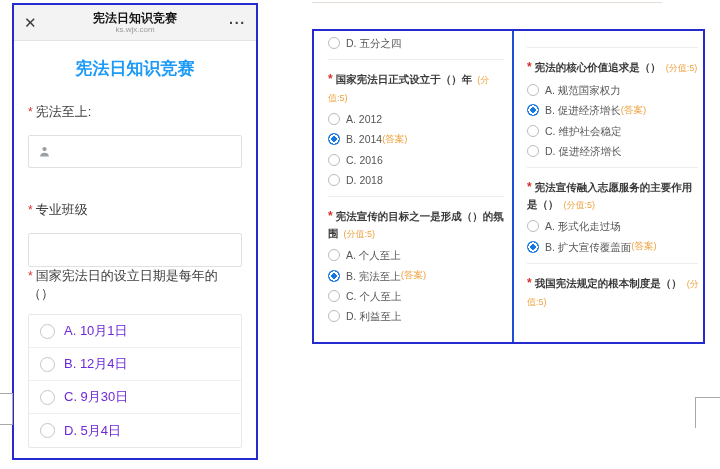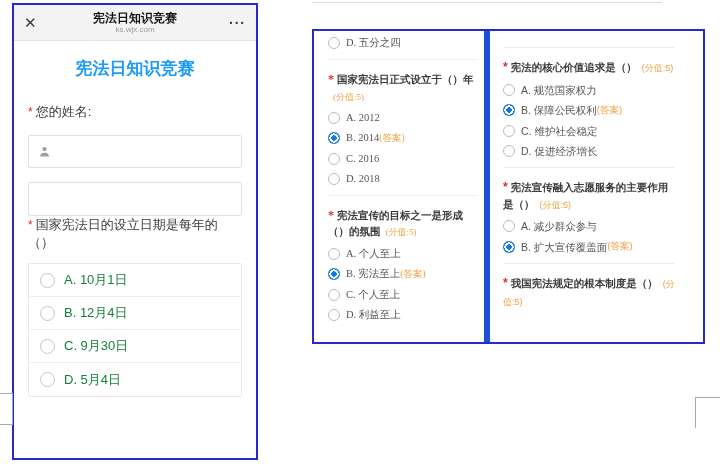--- a/index.html
+++ b/index.html
@@ -29,35 +29,35 @@
   .req { color:#d4322e; margin-right:3px; font-size:12px; }
   .input-box {
     margin-top:14px; height:33px; border:1px solid #e0e0e0; border-radius:2px;
     background:#fff; display:flex; align-items:center; padding:0 9px;
   }
   .input-box svg { display:block; }
   .q-label { font-size:13px; color:#3c3c3c; }
   .opts-card { margin-top:11px; border:1px solid #e8e8e8; border-radius:2px; background:#fff; }
   .opts-card .card-row {
     height:33px; display:flex; align-items:center; padding:0 11px;
-    border-bottom:1px solid #efefef; font-size:13px; color:#15803d;
+    border-bottom:1px solid #efefef; font-size:13px; color:#6d28d9;
   }
   .opts-card .card-row:last-child { border-bottom:none; }
   .radio-lg {
     width:15px; height:15px; border-radius:50%; border:1px solid #c6c6c6;
     background:#fff; margin-right:9px; flex:0 0 auto;
   }
 
   
   .desk-frame {
     position:absolute; left:312px; top:29px; width:393px; height:315px;
     background:#fff; border:2px solid #262bd0; overflow:hidden; display:flex;
   }
   .rp-col { position:relative; padding:6px 6px 0 14px; }
-  .rp-col-left  { width:176px; border-right:6px solid #1d4ed8;font-family:Liberation Serif, serif; }
+  .rp-col-left  { width:200px; border-right:2px solid #1d4ed8; }
   .rp-col-right { width:189px; padding-left:13px; padding-right:3px; }
 
   .q-divider { border-top:1px solid #ececec; margin:10px 2px 10px 0; }
   .q-title { font-size:10.5px; font-weight:bold; color:#3a3a3a; line-height:1.55; margin:1px 0 7px; }
   .q-score { font-size:9px; font-weight:normal; color:#efa23f; margin-left:5px;text-align:center; }
   .opt-row { display:flex; align-items:center; margin:0 0 8px; }
   .opt-text { font-size:10.5px; color:#555; line-height:12px; }
   .answer-tag { font-size:9.5px; color:#efa23f; }
   .radio {
     width:12px; height:12px; border-radius:50%; border:1px solid #bcbcbc;
@@ -92,30 +92,31 @@
       <span class="hdr-center">
         <span class="hdr-title">宪法日知识竞赛</span>
         <span class="hdr-url">ks.wjx.com</span>
       </span>
       <span class="hdr-more">···</span>
     </div>
 
     <div class="phone-body">
       <div class="form-title">宪法日知识竞赛</div>
 
-      <div class="field-label"><span class="req">*</span><span>您的姓名:</span></div>
+      <div class="field-label"><span class="req">*</span><span>宪法至上:</span></div>
       <div class="input-box">
         <span>
           <svg width="13" height="13" viewBox="0 0 24 24" fill="#9aa0a6">
               <circle cx="12" cy="7.5" r="4"></circle>
               <path d="M4 20.5c0-4 3.8-6.2 8-6.2s8 2.2 8 6.2v.5H4z"></path>
             </svg>
         </span>
       </div>
 
+      <div class="field-label" style="margin-top:33px;"><span class="req">*</span><span>专业班级</span></div>
       <div class="input-box" style="height:34px;"></div>
 
       <div class="q-label"><span class="req">*</span><span>国家宪法日的设立日期是每年的（）</span></div>
 
       <div class="opts-card" id="left-options">
           <div class="card-row">
             <span class="radio-lg"></span>
             <span>A. 10月1日</span>
           </div>
           <div class="card-row">
@@ -181,36 +182,36 @@
       </div>
     <div class="rp-col rp-col-right" id="rp-col-1">
         <div class="q-divider"></div>
         <div class="q-title"><span class="req">*</span><span>宪法的核心价值追求是（）</span><span class="q-score">(分值:5)</span></div>
         <div class="opt-row">
           <span class="radio"></span>
           <span class="opt-text">A. 规范国家权力</span>
         </div>
         <div class="opt-row">
           <span class="radio radio-sel"></span>
-          <span class="opt-text">B. 保障公民权利</span>
+          <span class="opt-text">B. 促进经济增长</span>
           <span class="answer-tag">(答案)</span>
         </div>
         <div class="opt-row">
           <span class="radio"></span>
           <span class="opt-text">C. 维护社会稳定</span>
         </div>
         <div class="opt-row">
           <span class="radio"></span>
           <span class="opt-text">D. 促进经济增长</span>
         </div>
         <div class="q-divider"></div>
         <div class="q-title"><span class="req">*</span><span>宪法宣传融入志愿服务的主要作用是（）</span><span class="q-score">(分值:5)</span></div>
         <div class="opt-row">
           <span class="radio"></span>
-          <span class="opt-text">A. 减少群众参与</span>
+          <span class="opt-text">A. 形式化走过场</span>
         </div>
         <div class="opt-row">
           <span class="radio radio-sel"></span>
           <span class="opt-text">B. 扩大宣传覆盖面</span>
           <span class="answer-tag">(答案)</span>
         </div>
         <div class="q-divider"></div>
         <div class="q-title"><span class="req">*</span><span>我国宪法规定的根本制度是（）</span><span class="q-score">(分值:5)</span></div>
       </div>
   </div>

